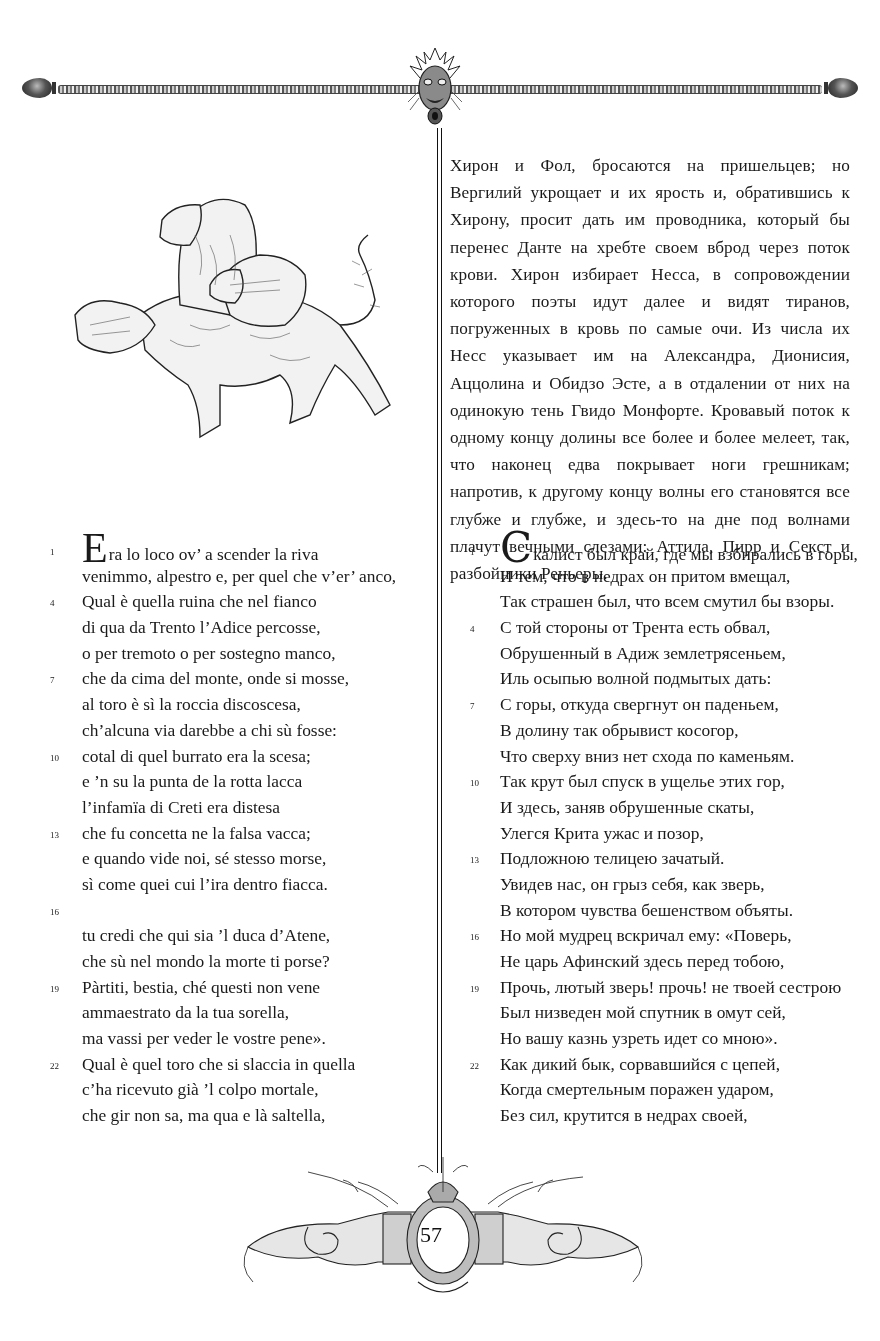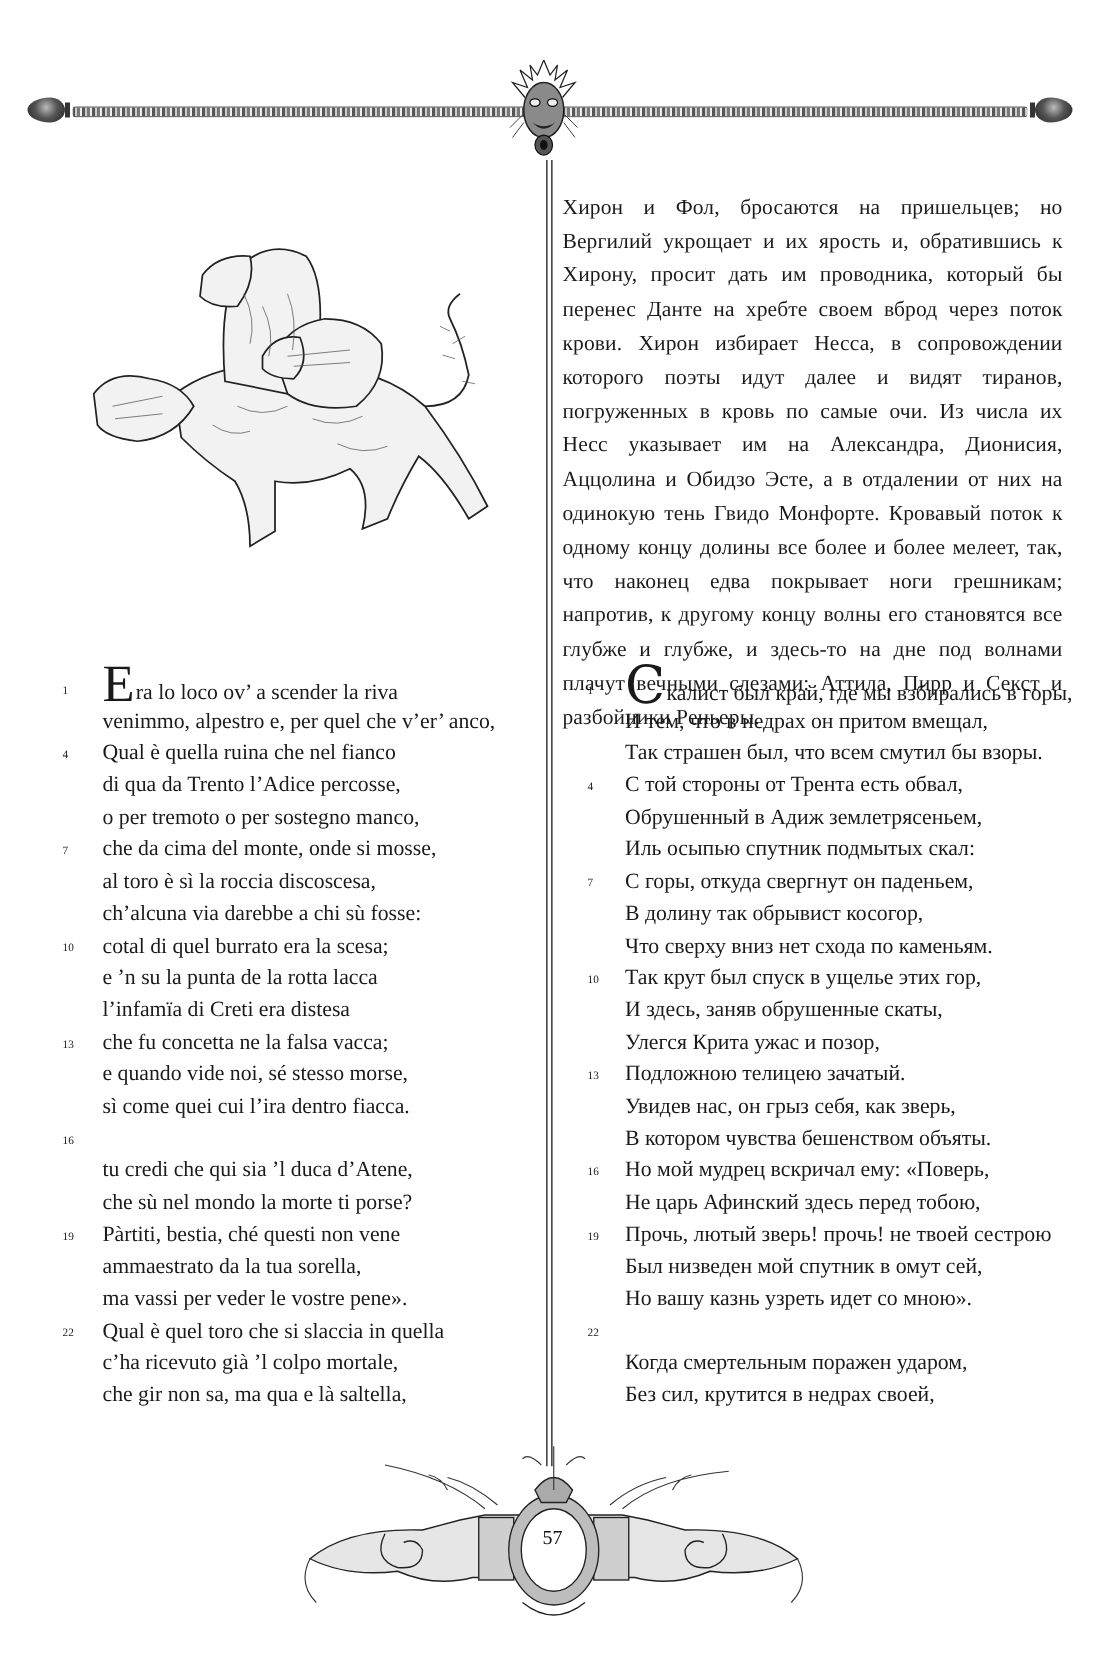--- a/index.html
+++ b/index.html
@@ -39,22 +39,22 @@
   .verse.ru { left: 470px; top: 538px; width: 400px; }
   .verse-line { position: relative; padding-left: 32px; white-space: nowrap; height: 25.7px; }
   .verse.ru .verse-line { padding-left: 30px; }
   .ln { position: absolute; left: 0; top: 2px; font-size: 9px; width: 22px; color: #222; }
   .dropcap { font-size: 42px; line-height: 20px; vertical-align: -2px; margin-right: 1px; }
   .dropcap.e { font-family: "Liberation Serif", serif; }
   .dropcap.c { font-family: "DejaVu Serif", serif; font-weight: normal; }
 
   
   .bottom-orn { position: absolute; left: 238px; top: 1152px; width: 410px; height: 150px; }
-  .page-number { position: absolute; left: 420px; top: 1222px; width: 44px; text-align: center;
-    font-size: 16px; font-family: "Liberation Serif", serif; color: #111; }
+  .page-number { position: absolute; left: 420px; top: 1222px; width: 44px; 
+    font-size: 22px; font-family: "Liberation Serif", serif; color: #111; }
 </style>
 </head>
 <body>
 
 <div class="top-rod">
   <div class="finial left"></div>
   <div class="finial-cap left"></div>
   <div class="rod-chain"></div>
   <div class="finial-cap right"></div>
   <div class="finial right"></div>
@@ -133,36 +133,36 @@
     <div class="verse-line"><span class="ln"></span><span>c’ha ricevuto già ’l colpo mortale,</span></div>
     <div class="verse-line"><span class="ln"></span><span>che gir non sa, ma qua e là saltella,</span></div>
   </div>
 
 <div class="verse ru" id="ru-col">
     <div class="verse-line"><span class="ln">1</span><span class="dropcap c">С</span><span>калист был край, где мы взбирались в горы,</span></div>
     <div class="verse-line"><span class="ln"></span><span>И тем, что в недрах он притом вмещал,</span></div>
     <div class="verse-line"><span class="ln"></span><span>Так страшен был, что всем смутил бы взоры.</span></div>
     <div class="verse-line"><span class="ln">4</span><span>С той стороны от Трента есть обвал,</span></div>
     <div class="verse-line"><span class="ln"></span><span>Обрушенный в Адиж землетрясеньем,</span></div>
-    <div class="verse-line"><span class="ln"></span><span>Иль осыпью спутник подмытых скал:</span></div>
+    <div class="verse-line"><span class="ln"></span><span>Иль осыпью волной подмытых дать:</span></div>
     <div class="verse-line"><span class="ln">7</span><span>С горы, откуда свергнут он паденьем,</span></div>
     <div class="verse-line"><span class="ln"></span><span>В долину так обрывист косогор,</span></div>
     <div class="verse-line"><span class="ln"></span><span>Что сверху вниз нет схода по каменьям.</span></div>
     <div class="verse-line"><span class="ln">10</span><span>Так крут был спуск в ущелье этих гор,</span></div>
     <div class="verse-line"><span class="ln"></span><span>И здесь, заняв обрушенные скаты,</span></div>
     <div class="verse-line"><span class="ln"></span><span>Улегся Крита ужас и позор,</span></div>
     <div class="verse-line"><span class="ln">13</span><span>Подложною телицею зачатый.</span></div>
     <div class="verse-line"><span class="ln"></span><span>Увидев нас, он грыз себя, как зверь,</span></div>
     <div class="verse-line"><span class="ln"></span><span>В котором чувства бешенством объяты.</span></div>
     <div class="verse-line"><span class="ln">16</span><span>Но мой мудрец вскричал ему: «Поверь,</span></div>
     <div class="verse-line"><span class="ln"></span><span>Не царь Афинский здесь перед тобою,</span></div>
     <div class="verse-line"><span class="ln">19</span><span>Прочь, лютый зверь! прочь! не твоей сестрою</span></div>
     <div class="verse-line"><span class="ln"></span><span>Был низведен мой спутник в омут сей,</span></div>
     <div class="verse-line"><span class="ln"></span><span>Но вашу казнь узреть идет со мною».</span></div>
-    <div class="verse-line"><span class="ln">22</span></div>
+    <div class="verse-line"><span class="ln">22</span><span>Как дикий бык, сорвавшийся с цепей,</span></div>
     <div class="verse-line"><span class="ln"></span><span>Когда смертельным поражен ударом,</span></div>
     <div class="verse-line"><span class="ln"></span><span>Без сил, крутится в недрах своей,</span></div>
   </div>
 
 <svg class="bottom-orn" viewBox="0 0 410 150">
   <g fill="#e6e6e6" stroke="#222" stroke-width="1.1">
     <path d="M10 95 Q40 70 100 72 L130 64 L150 60 L260 60 L280 64 L310 72 Q370 70 400 95 Q370 110 330 105 Q300 118 270 110 L140 110 Q110 118 80 105 Q40 110 10 95 Z"></path>
     <path d="M70 75 Q60 95 80 102 Q100 104 100 88 Q95 78 85 82" fill="none"></path>
     <path d="M340 75 Q350 95 330 102 Q310 104 310 88 Q315 78 325 82" fill="none"></path>
     <rect x="145" y="62" width="28" height="50" fill="#cfcfcf"></rect>

